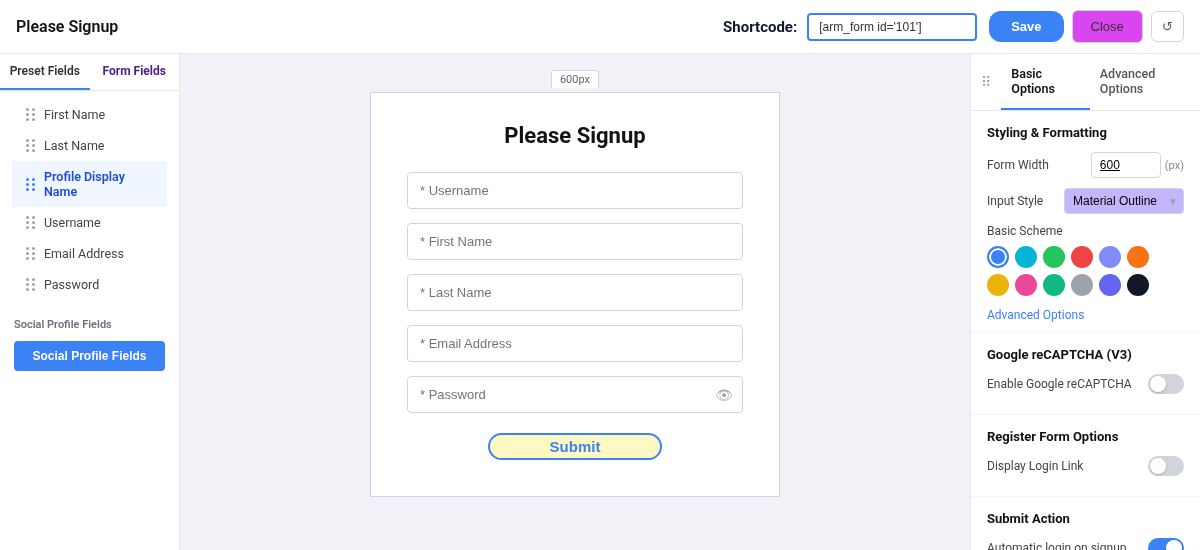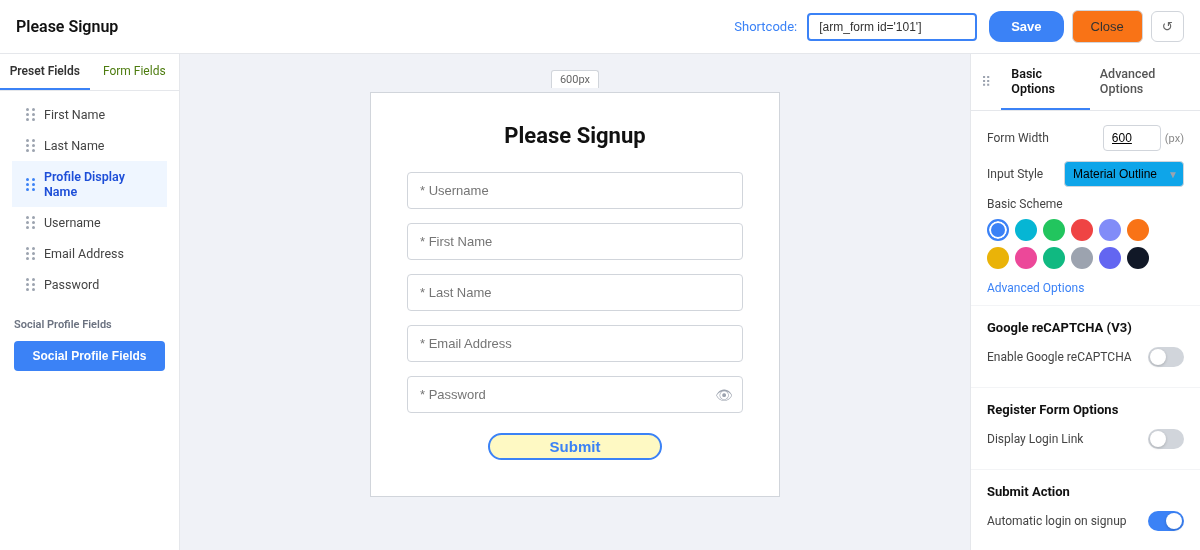--- a/index.html
+++ b/index.html
@@ -2,33 +2,33 @@
 <html><head>
   <meta charset="utf-8">
   <style>
     * { box-sizing: border-box; margin: 0; padding: 0; }
     body { font-family: -apple-system, BlinkMacSystemFont, 'Segoe UI', Roboto, sans-serif; font-size: 13px; background: #fff; color: #333; height: 550px; overflow: hidden; }
 
     
     .header { display: flex; align-items: center; padding: 0 16px; height: 54px; border-bottom: 1px solid #e5e7eb; background: #fff; }
     .header-title { font-size: 16px; font-weight: 600; color: #111; flex: 1; }
     .shortcode-area { display: flex; align-items: center; gap: 10px; margin-right: 12px; }
-    .shortcode-label { font-size: 13px; color: #3b82f6; font-weight: 400; }
+    .shortcode-label { font-size: 15px; color: #0f172a; font-weight: 700; }
     .shortcode-input { border: 2px solid #3b82f6; border-radius: 4px; padding: 5px 10px; font-size: 12px; color: #333; width: 170px; outline: none; }
     .btn-save { background: #3b82f6; color: #fff; border: none; border-radius: 12px; padding: 8px 22px; font-size: 13px; font-weight: 600; cursor: pointer; }
-    .btn-close { background: #f97316; color: #333; border: 1px solid #d1d5db; border-radius: 6px; padding: 8px 18px; font-size: 13px; cursor: pointer; margin-left: 8px; }
+    .btn-close { background: #d946ef; color: #333; border: 1px solid #d1d5db; border-radius: 6px; padding: 8px 18px; font-size: 13px; cursor: pointer; margin-left: 8px; }
     .btn-reset { background: none; border: 1px solid #d1d5db; border-radius: 6px; padding: 7px 10px; cursor: pointer; margin-left: 8px; color: #666; }
 
     
     .main { display: flex; height: calc(550px - 54px); }
 
     
     .sidebar { width: 180px; border-right: 1px solid #e5e7eb; background: #fff; flex-shrink: 0; }
     .sidebar-tabs { display: flex; border-bottom: 1px solid #e5e7eb; }
-    .sidebar-tab { flex: 1; padding: 10px 0; text-align: center; font-size: 12px; font-weight: 400; cursor: pointer; color: #4d7c0f; border-bottom: 2px solid transparent; }
+    .sidebar-tab { flex: 1; padding: 10px 0; text-align: center; font-size: 12px; font-weight: 700; cursor: pointer; color: #4c1d95; border-bottom: 2px solid transparent; }
     .sidebar-tab.active { color: #333; border-bottom: 2px solid #3b82f6; font-weight: 600; }
     .sidebar-items { padding: 8px 12px; }
     .sidebar-item { display: flex; align-items: center; gap: 8px; padding: 8px 14px; cursor: pointer; color: #444; font-size: 12.5px; }
     .drag-icon { display: grid; grid-template-columns: repeat(2, 4px); gap: 2px; }
     .drag-dot { width: 3px; height: 3px; background: #9ca3af; border-radius: 50%; }
     .sidebar-item.highlighted .drag-dot { background: #3b82f6; }
     .sidebar-section-label { padding: 10px 14px 4px; font-size: 11px; font-weight: 600; color: #6b7280; text-transform: none; }
     .btn-social { background: #3b82f6; color: #fff; border: none; border-radius: 4px; padding: 8px 0; font-size: 12px; font-weight: 600; cursor: pointer; margin: 6px 14px; width: calc(100% - 28px); }
 
     
@@ -46,24 +46,24 @@
     
     .right-panel { width: 230px; border-left: 1px solid #e5e7eb; background: #fff; flex-shrink: 0; overflow-y: auto; }
     .panel-tabs { display: flex; border-bottom: 1px solid #e5e7eb; align-items: center; }
     .panel-grid-icon { padding: 10px 10px; color: #9ca3af; font-size: 14px; }
     .panel-tab { padding: 12px 10px; font-size: 12.5px; font-weight: 500; color: #555; cursor: pointer; border-bottom: 2px solid transparent; }
     .panel-tab.active { color: #111; font-weight: 600; border-bottom: 2px solid #3b82f6; }
     .panel-section { padding: 14px 16px 10px; border-bottom: 1px solid #f3f4f6; }
     .panel-section-title { font-size: 13px; font-weight: 700; color: #111; margin-bottom: 12px; }
     .panel-row { display: flex; align-items: center; justify-content: space-between; margin-bottom: 10px; }
     .panel-label { font-size: 12px; color: #444; }
-    .panel-input-small { border: 1px solid #d1d5db; border-radius: 4px; padding: 5px 8px; font-size: 12px; width: 58px; text-align: left; text-decoration: underline; }
+    .panel-input-small { border: 1px solid #d1d5db; border-radius: 4px; padding: 5px 8px; font-size: 12px; width: 70px; text-align: left; text-decoration: underline; }
     .panel-unit { font-size: 11px; color: #888; margin-left: 4px; }
     .panel-select-wrap { position: relative; display: flex; align-items: center; }
-    .panel-select { border: 1px solid #d1d5db; border-radius: 4px; padding: 5px 24px 5px 8px; font-size: 12px; appearance: none; background: #0ea5e9; cursor: pointer; width: 120px; }
+    .panel-select { border: 1px solid #d1d5db; border-radius: 4px; padding: 5px 24px 5px 8px; font-size: 12px; appearance: none; background: #c4b5fd; cursor: pointer; width: 120px; }
     .select-arrow { position: absolute; right: 6px; top: 50%; transform: translateY(-50%); color: #9ca3af; font-size: 10px; pointer-events: none; }
     .color-grid { display: grid; grid-template-columns: repeat(6, 22px); gap: 6px; margin-bottom: 8px; }
     .color-dot { width: 22px; height: 22px; border-radius: 50%; cursor: pointer; border: 2px solid transparent; }
     .color-dot.selected { border-color: #3b82f6; box-shadow: 0 0 0 2px #fff inset; }
     .advanced-options-link { font-size: 12px; color: #3b82f6; cursor: pointer; margin-top: 4px; display: inline-block; }
     .toggle { width: 36px; height: 20px; border-radius: 10px; background: #d1d5db; position: relative; cursor: pointer; transition: background 0.2s; flex-shrink: 0; }
     .toggle.on { background: #3b82f6; }
     .toggle-knob { width: 16px; height: 16px; border-radius: 50%; background: #fff; position: absolute; top: 2px; left: 2px; transition: left 0.2s; box-shadow: 0 1px 3px rgba(0,0,0,0.2); }
     .toggle.on .toggle-knob { left: 18px; }
   </style>
@@ -195,20 +195,21 @@
   </div>
 
   <div class="right-panel">
     <div class="panel-tabs">
       <span class="panel-grid-icon">⠿</span>
       <div class="panel-tab active">Basic Options</div>
       <div class="panel-tab">Advanced Options</div>
     </div>
 
     <div class="panel-section">
+      <div class="panel-section-title">Styling &amp; Formatting</div>
       <div class="panel-row">
         <span class="panel-label">Form Width</span>
         <div style="display:flex;align-items:center;">
           <input class="panel-input-small" type="text" value="600" style="">
           <span class="panel-unit">(px)</span>
         </div>
       </div>
       <div class="panel-row">
         <span class="panel-label">Input Style</span>
         <div class="panel-select-wrap">

